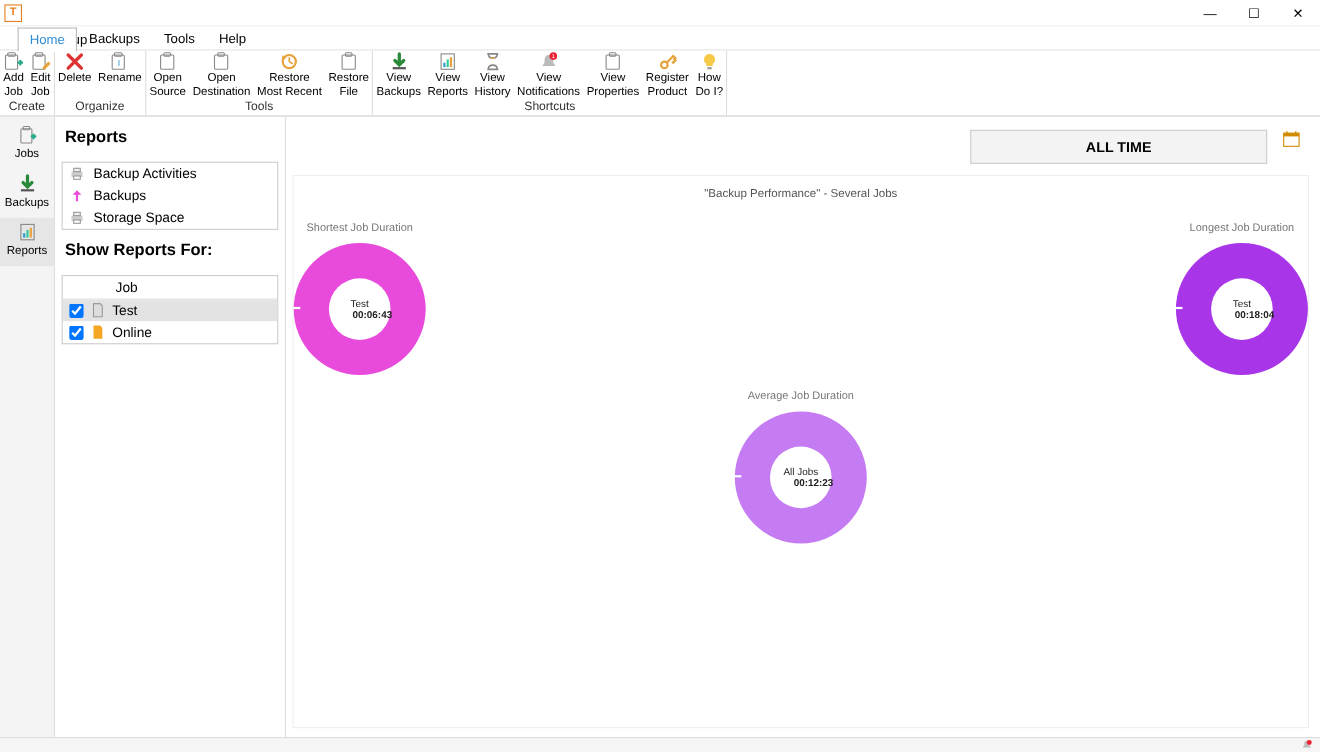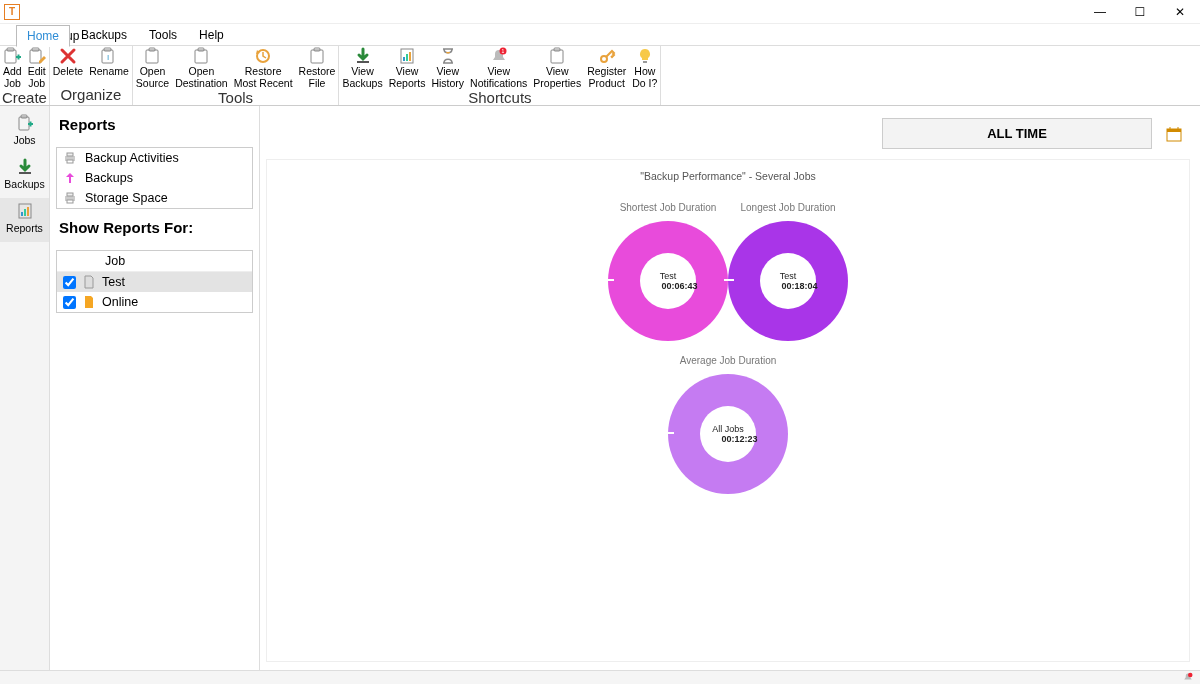--- a/index.html
+++ b/index.html
@@ -12,21 +12,21 @@
 
   .menubar { height: 22px; display:flex; align-items:center; padding-left: 16px; border-bottom:1px solid #ddd; }
   .menubar .menu-item { padding: 3px 10px; font-size: 12px; border:1px solid transparent; cursor:default; }
   .menubar .menu-item.active { border:1px solid #bbb; border-bottom:1px solid #fff; background:#fff; color:#2f8dd6; position:relative; top:1px; }
 
   .ribbon { display:flex; align-items:flex-start; border-bottom:1px solid #ccc; height: 60px; background:#fff; }
   .ribbon-group { display:flex; flex-direction:column; align-items:center; border-right:1px solid #ddd; height:100%; }
   .ribbon-group .btns { display:flex; }
   .ribbon-btn { display:flex; flex-direction:column; align-items:center; justify-content:flex-start; padding:1px 3px 0 3px; font-size:10.5px; line-height:1.1; text-align:center; cursor:default; }
   .ribbon-btn .ico { width:18px; height:18px; display:flex; align-items:center; justify-content:center; margin-bottom:1px; }
-  .ribbon-group .grp-label { font-size:15px; color:#333; margin-top:auto; padding-bottom:2px; }
+  .ribbon-group .grp-label { font-size:11px; color:#333; margin-top:auto; padding-bottom:2px; }
 
   .body { display:flex; height: calc(684px - 24px - 22px - 60px - 14px); }
   .left-rail { width:50px; background:#f4f4f4; border-right:1px solid #ddd; padding-top:4px; display:flex; flex-direction:column; align-items:center; }
   .rail-item { width:100%; text-align:center; font-size:10.5px; padding:4px 0 8px 0; cursor:default; }
   .rail-item .ico { display:block; margin:0 auto 2px auto; width:18px; height:18px; }
   .rail-item.selected { background:#e6e6e6; }
 
   .side-panel { width:210px; border-right:1px solid #ddd; padding:10px 6px; display:flex; flex-direction:column; gap:10px; }
   .side-panel h2 { font-size:15px; font-weight:700; margin-bottom:4px; padding-left:3px; }
   .list-box { border:1px solid #ccc; }
@@ -37,27 +37,27 @@
   .jobs-box { border:1px solid #ccc; }
   .jobs-header { display:flex; padding:3px 6px; border-bottom:1px solid #eee; font-size:12.5px; }
   .jobs-header .spacer { width:20px; }
   .jobs-header .spacer2 { width:22px; }
   .jobs-row { display:flex; align-items:center; padding:3px 6px; font-size:12.5px; gap:6px; }
   .jobs-row.sel { background:#e3e3e3; }
   .jobs-row input[type=checkbox] { width:13px; height:13px; }
   .jobs-row .tiny-ico { width:14px; height:14px; display:inline-flex; align-items:center; justify-content:center; }
 
   .content { flex:1; padding:8px 10px 8px 0; display:flex; flex-direction:column; position:relative; }
-  .content-top { display:flex; justify-content:flex-end; align-items:center; gap:14px; padding:4px 8px 10px 0; }
+  .content-top { display:flex; justify-content:flex-end; gap:14px; padding:4px 8px 10px 0; }
   .btn-alltime { border:1px solid #ccc; background:#f3f3f3; font-weight:700; font-size:13px; width:270px; text-align:center; padding:7px 0; cursor:default; }
   .cal-ico { width:16px; height:16px; }
 
   .charts-wrap { flex:1; border:1px solid #eee; position:relative; background:#fff; margin-left:6px; }
   .chart-title { text-align:center; font-size:10.5px; color:#555; padding:10px 0 20px 0; }
-  .donuts-top { display:flex; justify-content:center; }
+  .donuts-top { display:flex; justify-content:space-between; }
   .donut-block { display:flex; flex-direction:column; align-items:center; }
   .donut-label { font-size:10px; color:#777; margin-bottom:8px; }
   .donut { position:relative; width:120px; height:120px; border-radius:50%; }
   .donut .hole { position:absolute; top:32px; left:32px; width:56px; height:56px; background:#fff; border-radius:50%; display:flex; flex-direction:column; align-items:center; justify-content:center; font-size:9px; color:#222; }
   .donut .hole .dn-name { font-weight:400; }
   .donut .hole .dn-val  { font-weight:700;margin-left:23px; }
   .donut.pink   { background: conic-gradient(#e84bdb 0 360deg); }
   .donut.purple { background: conic-gradient(#a935e8 0 360deg); }
   .donut.lilac  { background: conic-gradient(#c57bf2 0 360deg); }
   .donut::before { content:""; position:absolute; left:-4px; top:58px; width:10px; height:2px; background:#fff; }

